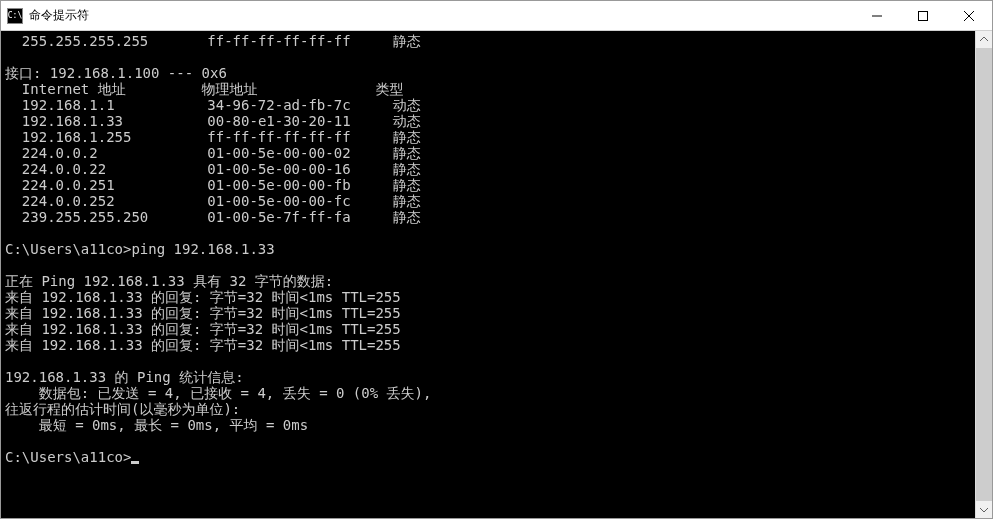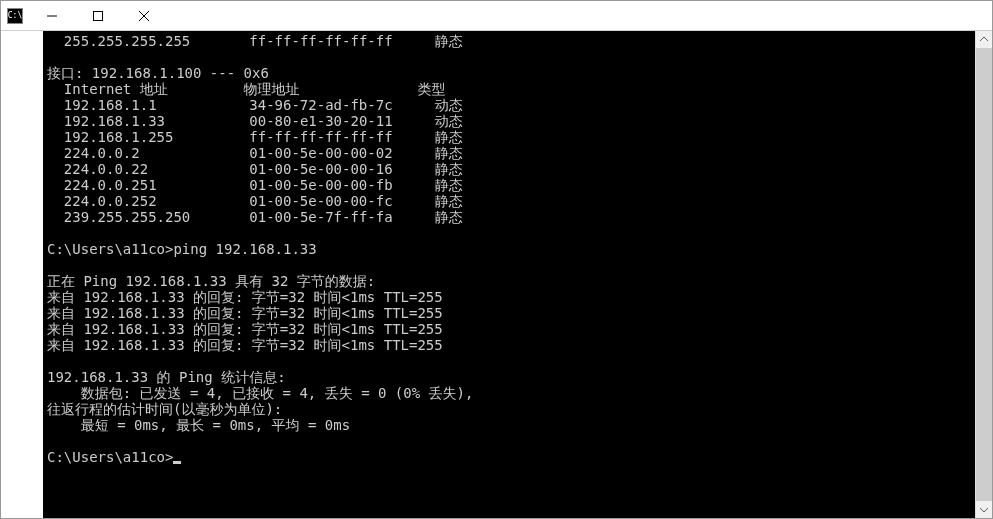--- a/index.html
+++ b/index.html
@@ -61,21 +61,20 @@
       font-size: 14px;
       font-family: Arial, sans-serif;
       color: #000;
       cursor: pointer;
     }
     .console-wrap {
       flex: 1;
       display: flex;
       position: relative;
       overflow: hidden;
-      margin-left: 42px;
     }
     .console {
       flex: 1;
       background: #000;
       color: #ccc;
       font-family: "NSimSun", "SimSun", "Consolas", monospace;
       font-size: 14px;
       line-height: 16px;
       padding: 2px 4px;
       white-space: pre;
@@ -116,20 +115,21 @@
     }
   </style>
 </head>
 <body>
 
 <div class="window">
   <div class="titlebar">
     <div class="titlebar-icon">
         <span>C:\</span>
       </div>
+    <div class="titlebar-text">命令提示符</div>
     <div class="titlebar-buttons">
       <div class="titlebar-btn">
         <svg width="10" height="10">
             <line x1="0" y1="5" x2="10" y2="5" stroke="#000" stroke-width="1"></line>
           </svg>
       </div>
       <div class="titlebar-btn">
         <svg width="10" height="10">
             <rect x="0.5" y="0.5" width="9" height="9" fill="none" stroke="#000" stroke-width="1"></rect>
           </svg>

